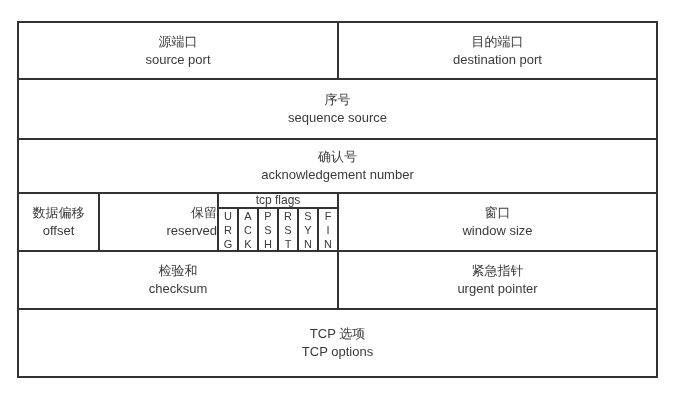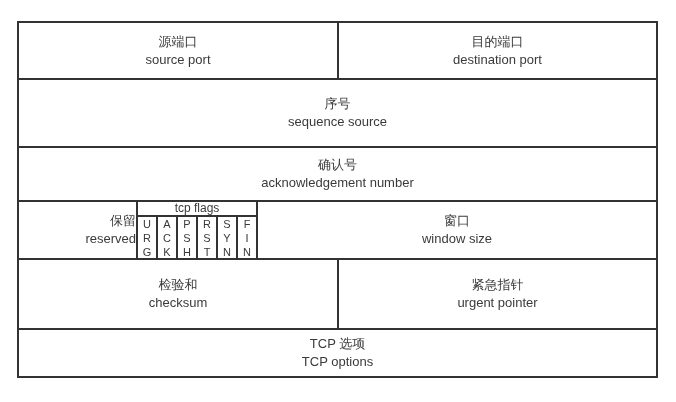--- a/index.html
+++ b/index.html
@@ -27,24 +27,24 @@
     display: flex;
     flex-direction: column;
   }
   .t-row {
     display: flex;
     box-sizing: border-box;
     flex: 0 0 auto;
   }
   .t-row:not(:last-child) { border-bottom: 2px solid #333333; }
   .r1 { height: 57px; }
-  .r2 { height: 68px; justify-content: flex-end; }
+  .r2 { height: 60px; justify-content: flex-end; }
   .r3 { height: 54px; }
   .r4 { height: 58px; }
-  .r5 { height: 70px; }
+  .r5 { height: 58px; }
   .r6 { flex: 1 1 auto; border-radius: 14px; }
   .cell {
     display: flex;
     flex-direction: column;
     justify-content: center;
     align-items: center;
     text-align: center;
     box-sizing: border-box;
     font-size: 13px;
     line-height: 18px;
@@ -111,20 +111,24 @@
     </div>
 
     <div class="t-row r3">
       <div class="cell">
         <span>确认号</span>
         <span>acknowledgement number</span>
       </div>
     </div>
 
     <div class="t-row r4">
+      <div class="cell bordered w-offset">
+        <span>数据偏移</span>
+        <span>offset</span>
+      </div>
       <div class="cell bordered w-reserved">
         <span>保留</span>
         <span>reserved</span>
       </div>
       <div class="flags-cell w-flags">
         <div class="flags-header">tcp flags</div>
         <div class="flags-grid">
           <div class="flag-col">
             <span class="flag-letter">U</span>
             <span class="flag-letter">R</span>

